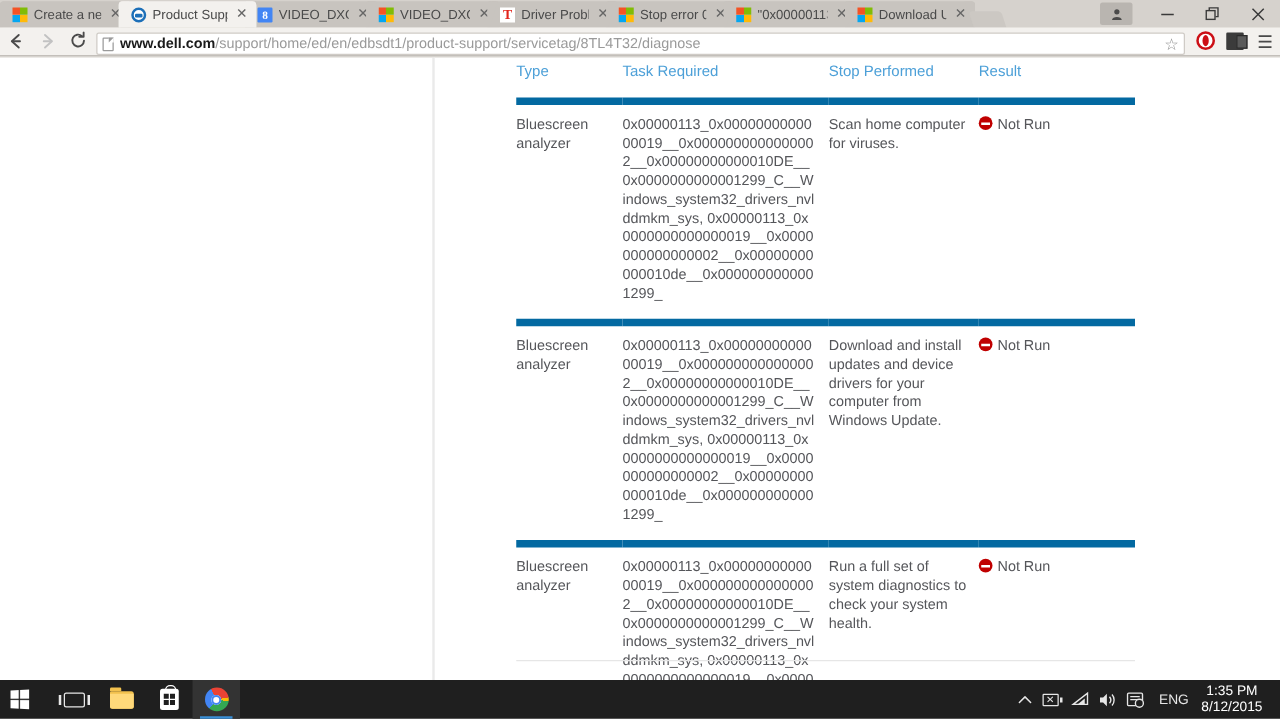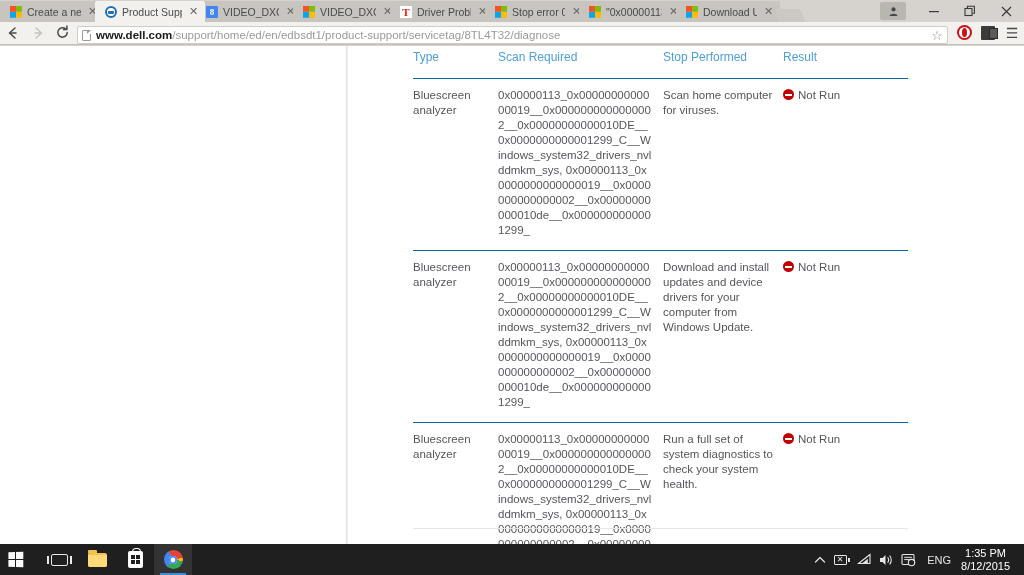--- a/index.html
+++ b/index.html
@@ -213,21 +213,21 @@
     text-align: left;
     font-weight: normal;
     color: #4da0d8;
     font-size: 12px;
     padding: 4px 0 14px 0;
     vertical-align: top;
   }
   table.diag td {
     vertical-align: top;
     padding: 9px 10px 12px 0;
-    border-top: 1px solid #0369a1;
+    border-top: 6px solid #0369a1;
     line-height: 15px;
     color: #55565a;
   }
   .col-type     { width: 85px; }
   .col-required { width: 165px; }
   .col-perf     { width: 120px; }
   .col-result   { width: 125px; }
   td.tr-code {
     word-break: break-all;
     padding-right: 12px;
@@ -507,21 +507,21 @@
       <table class="diag">
         <colgroup>
           <col class="col-type">
             <col class="col-required">
             <col class="col-perf">
             <col class="col-result">
         </colgroup>
         <thead>
           <tr>
             <th>Type</th>
-            <th>Scan Required</th>
+            <th>Task Required</th>
             <th>Stop Performed</th>
             <th>Result</th>
           </tr>
         </thead>
         <tbody>
           <tr>
             <td>Bluescreen analyzer</td>
             <td class="tr-code">0x00000113_0x0000000000000019__0x0000000000000002__0x00000000000010DE__0x0000000000001299_C__Windows_system32_drivers_nvlddmkm_sys, 0x00000113_0x0000000000000019__0x0000000000000002__0x00000000000010de__0x0000000000001299_</td>
             <td>Scan home computer for viruses.</td>
             <td class="result-cell">

